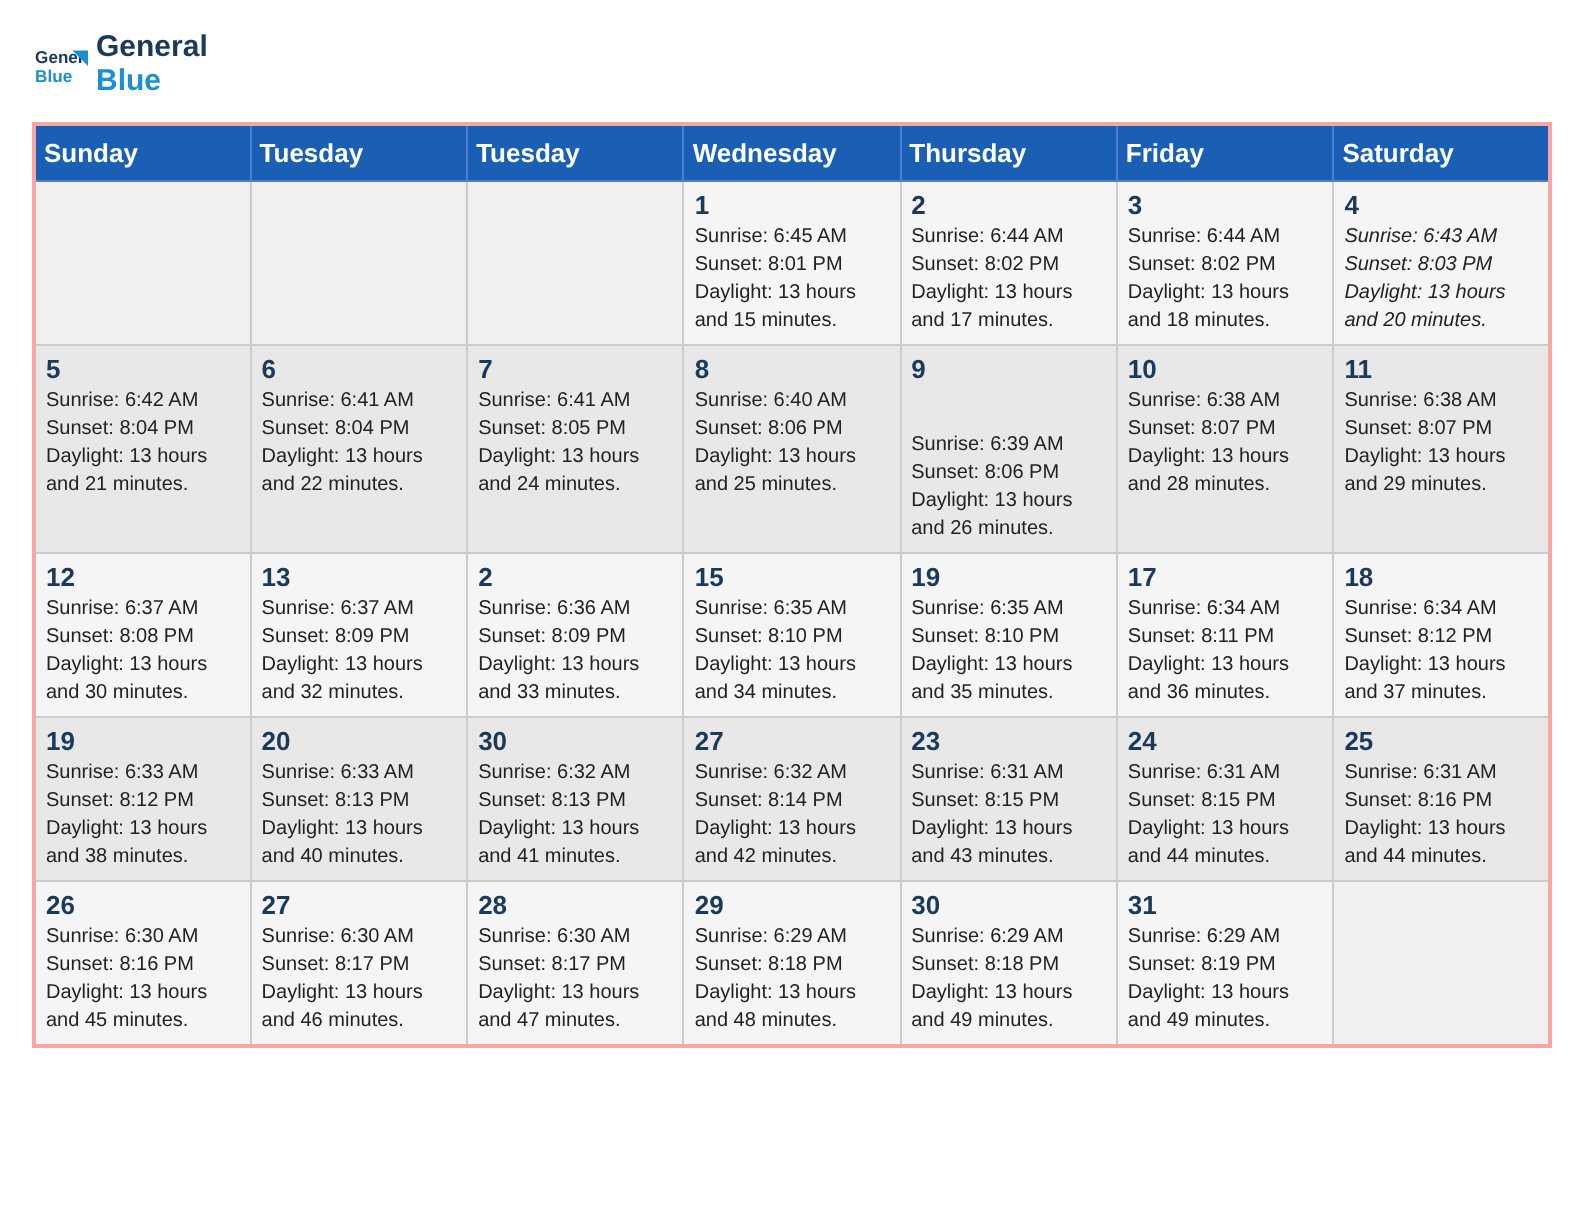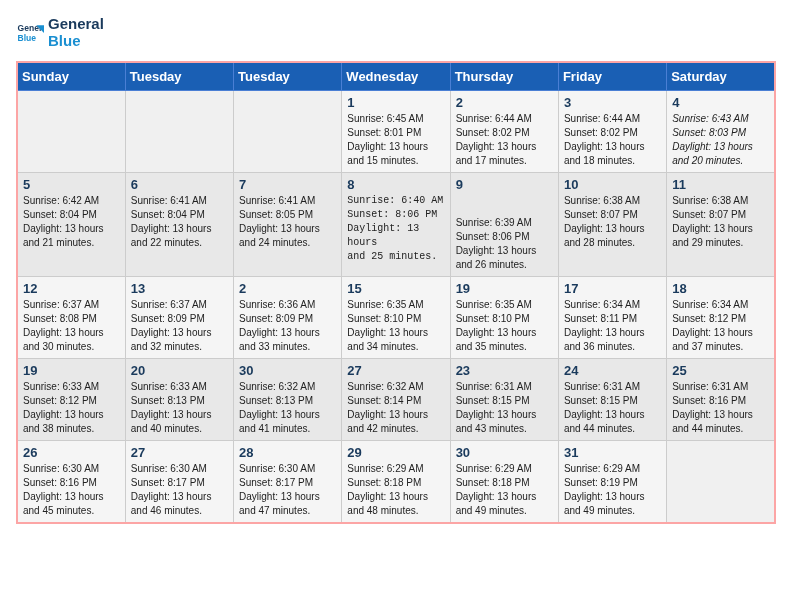--- a/index.html
+++ b/index.html
@@ -168,21 +168,21 @@
         </td>
         <td>
           <span class="day-num">7</span>
           <div class="day-info" style="white-space: pre-wrap;">Sunrise: 6:41 AM
 Sunset: 8:05 PM
 Daylight: 13 hours
 and 24 minutes.</div>
         </td>
         <td>
           <span class="day-num">8</span>
-          <div class="day-info" style="white-space: pre-wrap; font-family: Liberation Mono, monospace;">Sunrise: 6:40 AM
+          <div class="day-info" style="white-space: pre-wrap;">Sunrise: 6:40 AM
 Sunset: 8:06 PM
 Daylight: 13 hours
 and 25 minutes.</div>
         </td>
         <td>
           <span class="day-num">9</span>
           <div class="day-info" style="white-space: pre-wrap; margin-top: 24px;">Sunrise: 6:39 AM
 Sunset: 8:06 PM
 Daylight: 13 hours
 and 26 minutes.</div>

